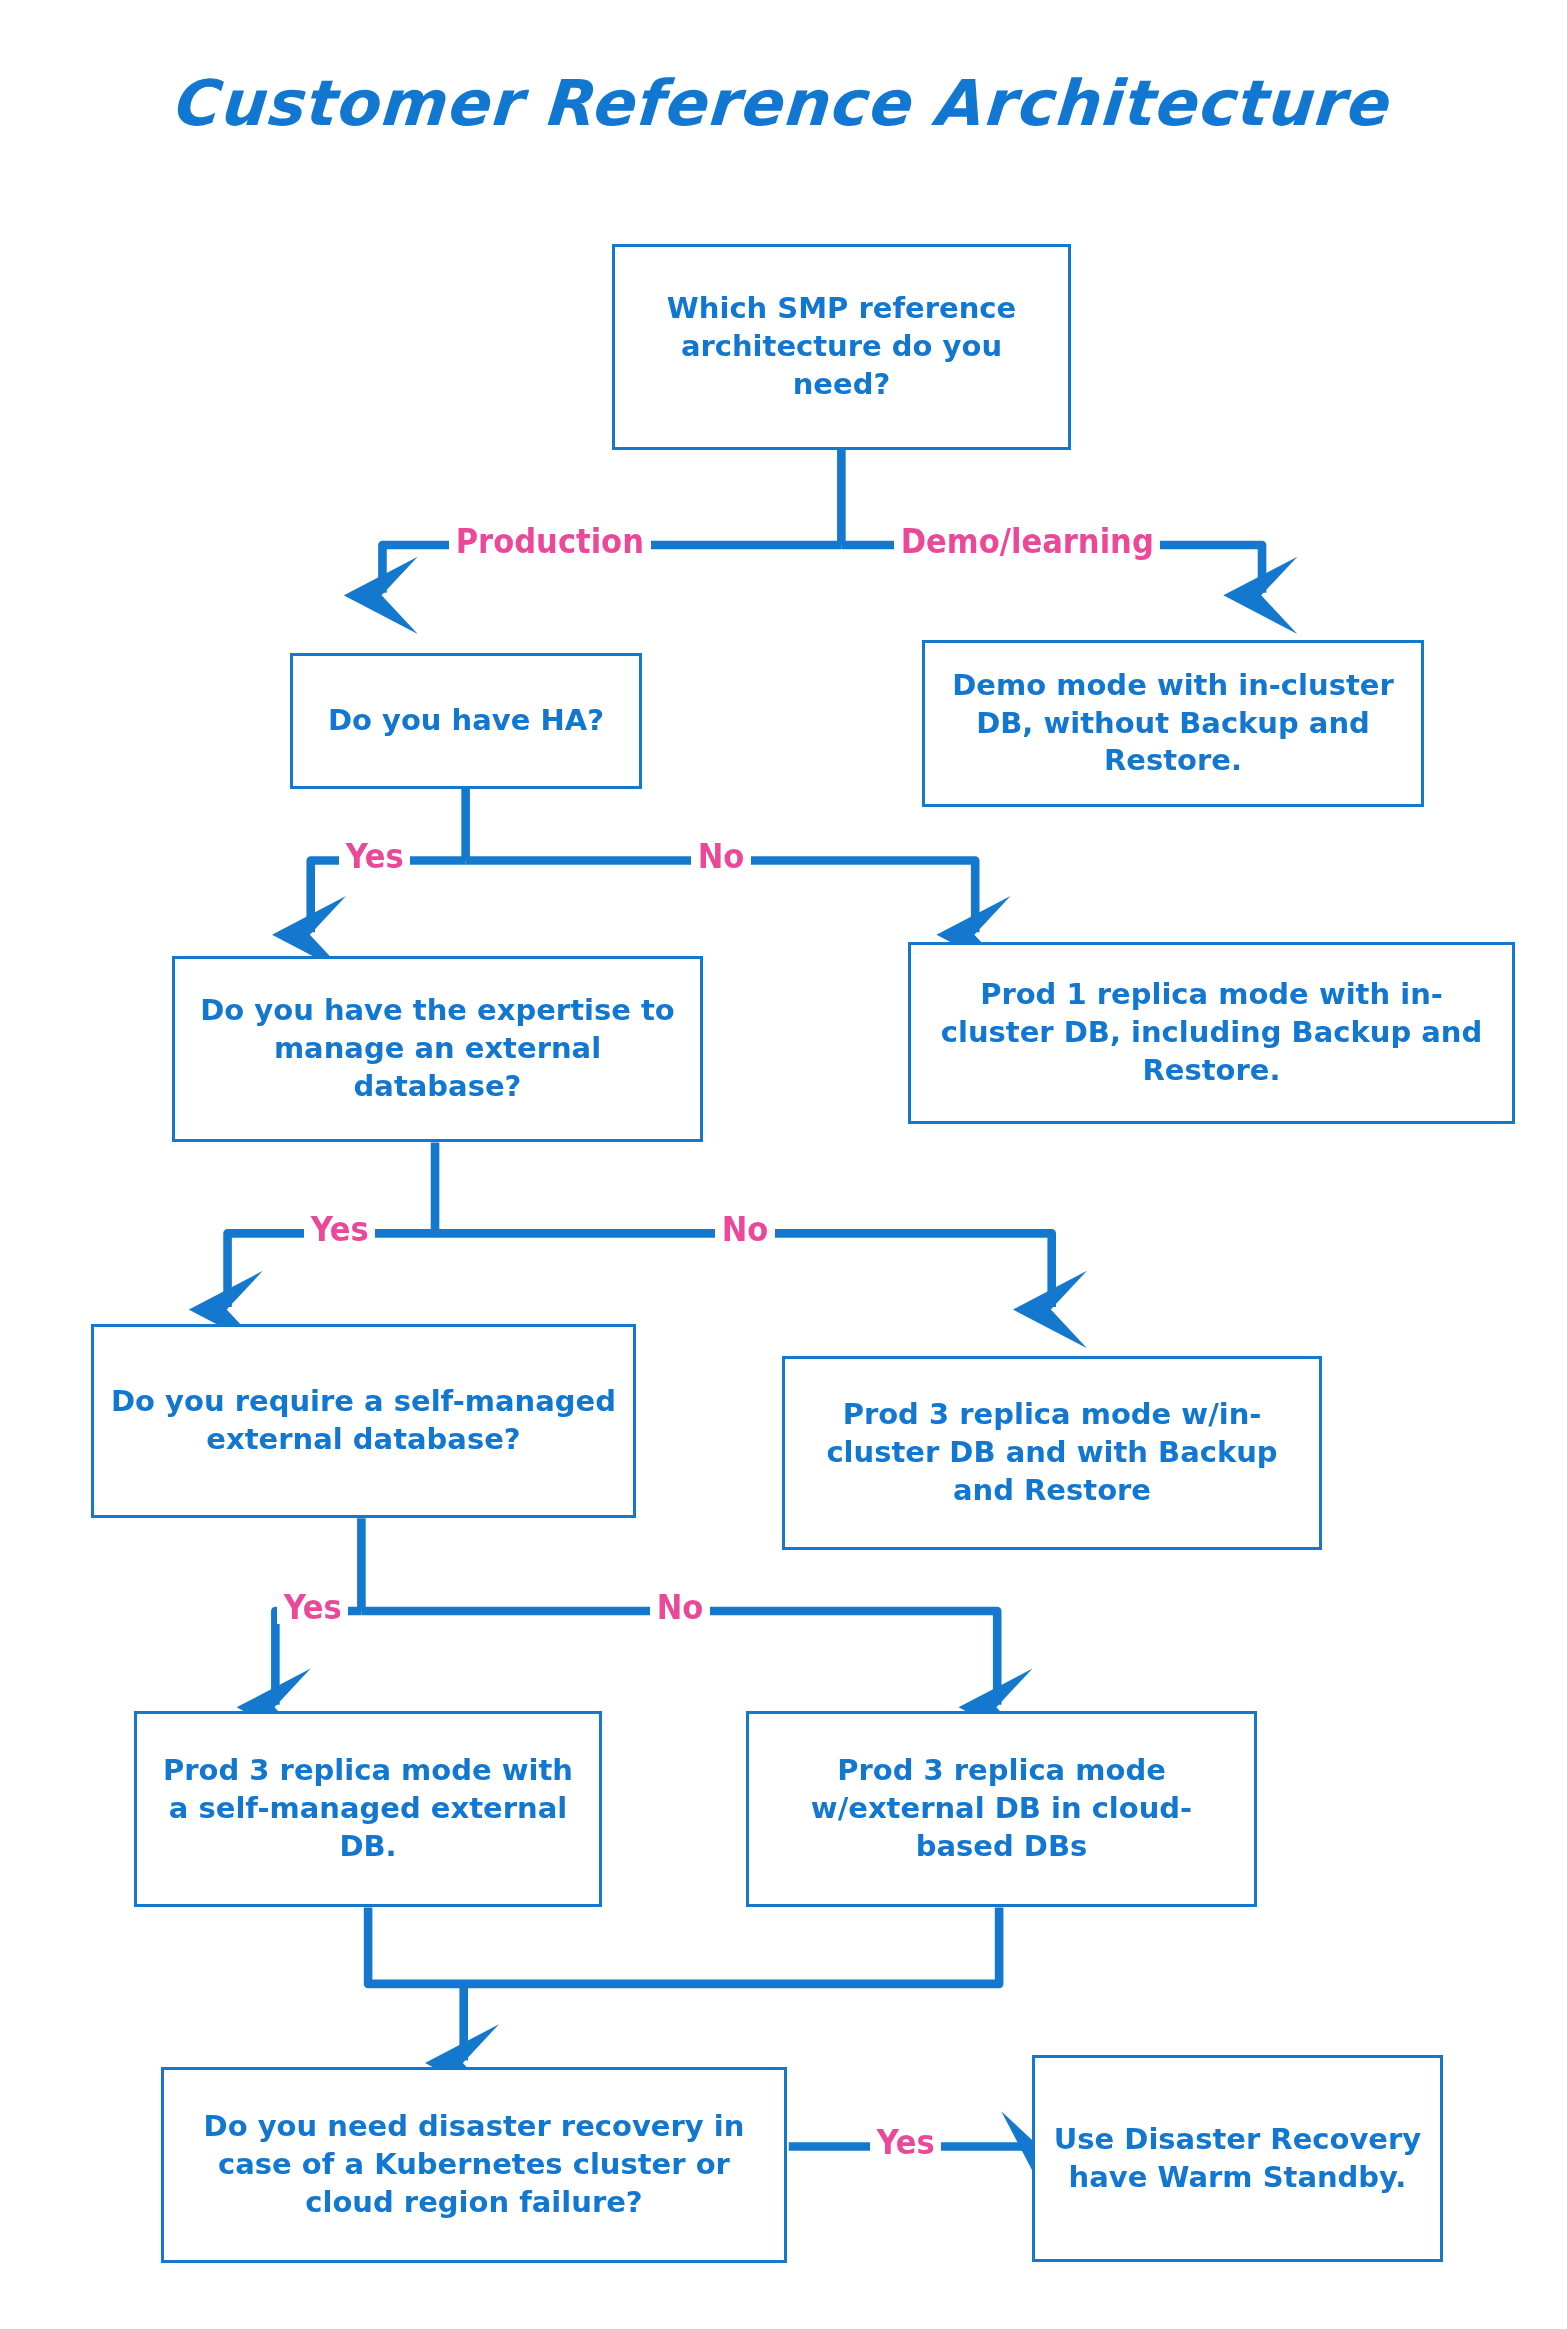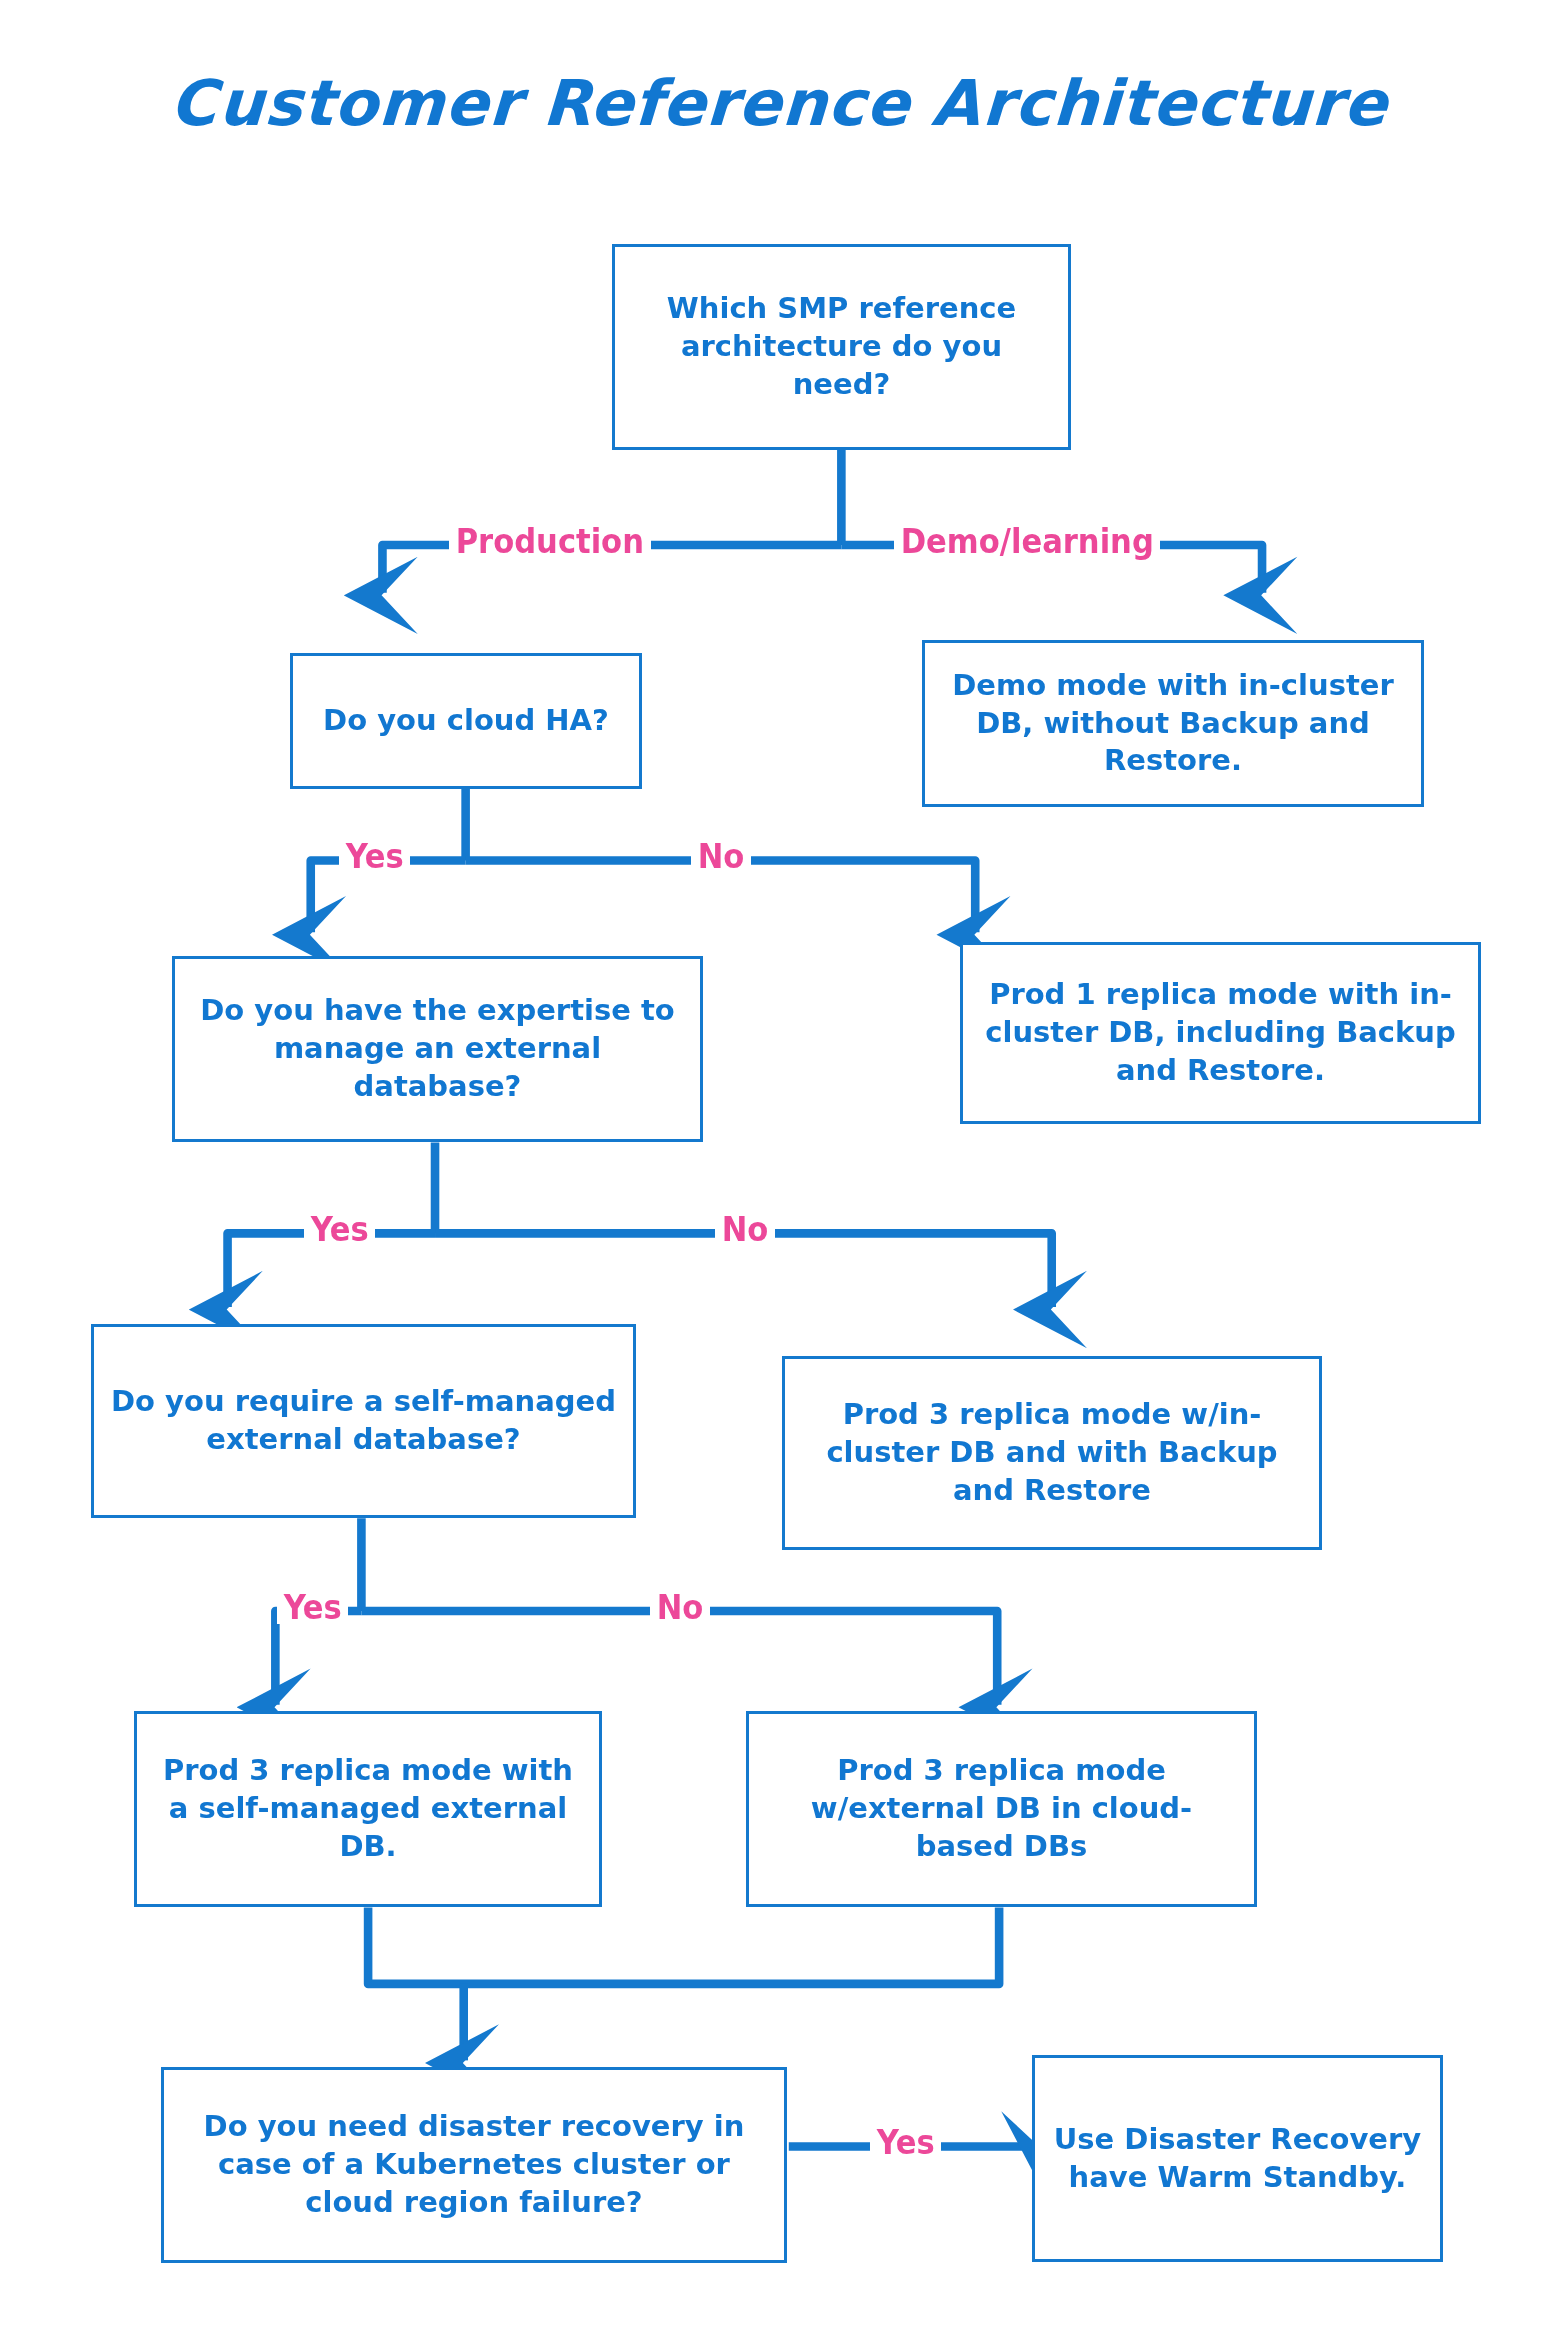--- a/index.html
+++ b/index.html
@@ -108,32 +108,32 @@
 
       <path d="M 825,2245 L 1085,2245" marker-end="url(#arrow)"></path>
     </g>
   </svg>
 
   <div class="node" style="left:612px; top:244px; width:459px; height:206px;">
     <span class="txt">Which SMP reference architecture do you need?</span>
   </div>
 
   <div class="node" style="left:290px; top:653px; width:352px; height:136px;">
-    <span class="txt">Do you cloud HA?</span>
+    <span class="txt">Do you have HA?</span>
   </div>
 
   <div class="node" style="left:922px; top:640px; width:502px; height:167px;">
     <span class="txt">Demo mode with in-cluster DB, without Backup and Restore.</span>
   </div>
 
   <div class="node" style="left:172px; top:956px; width:531px; height:186px;">
     <span class="txt">Do you have the expertise to manage an external database?</span>
   </div>
 
-  <div class="node" style="left:960px; top:942px; width:521px; height:182px;">
+  <div class="node" style="left:908px; top:942px; width:607px; height:182px;">
     <span class="txt">Prod 1 replica mode with in-cluster DB, including Backup and Restore.</span>
   </div>
 
   <div class="node" style="left:91px; top:1324px; width:545px; height:194px;">
     <span class="txt">Do you require a self-managed external database?</span>
   </div>
 
   <div class="node" style="left:782px; top:1356px; width:540px; height:194px;">
     <span class="txt">Prod 3 replica mode w/in-cluster DB and with Backup and Restore</span>
   </div>

